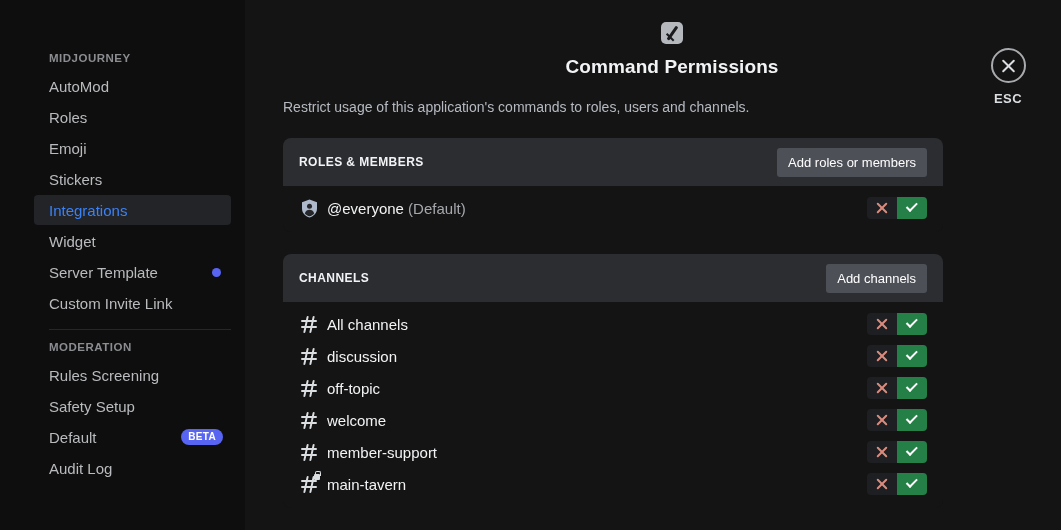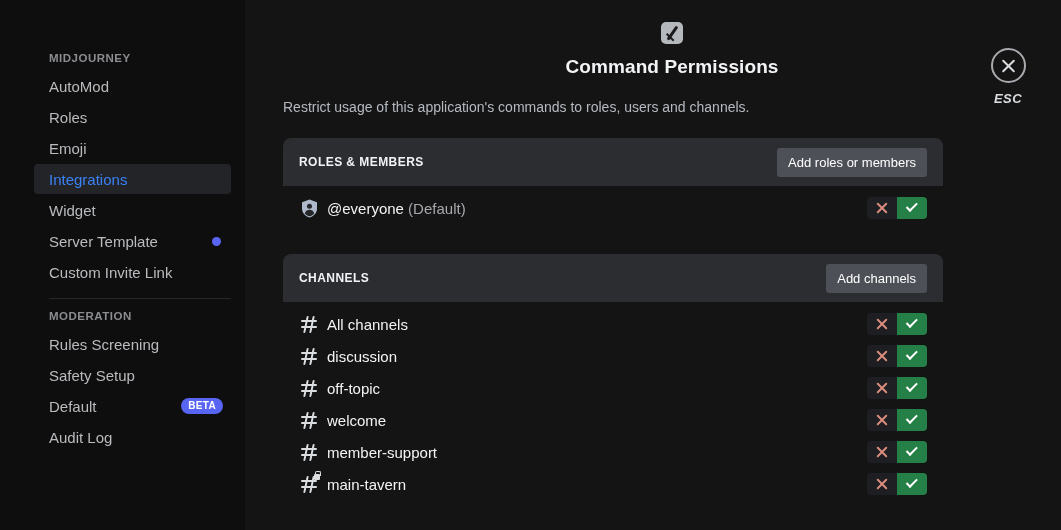--- a/index.html
+++ b/index.html
@@ -160,21 +160,21 @@
   .lock-badge::before {
     content:""; position:absolute; left:1px; top:-3px;
     width:4px; height:4px;
     border:1.2px solid #dbdee1; border-bottom:none;
     border-radius:2px 2px 0 0;
   }
 
   
   .esc {
     position:absolute; right:24px; top:48px;
-    width:58px; text-align:center; cursor:pointer;font-style:italic;
+    width:58px; text-align:center; cursor:pointer;
   }
   .esc-circle {
     width:35px; height:35px; margin:0 auto;
     border:2px solid #a8aaae; border-radius:50%;
     position:relative;
   }
   .esc-circle i {
     position:absolute; left:7px; top:14.5px;
     width:17px; height:2px; background:#dbdee1; border-radius:1px;
   }
@@ -194,20 +194,23 @@
     <div id="sidebar-mount">
         <div class="side-head">MIDJOURNEY</div>
         <div class="side-item">
           <span class="label">AutoMod</span>
         </div>
         <div class="side-item">
           <span class="label">Roles</span>
         </div>
         <div class="side-item">
           <span class="label">Emoji</span>
+        </div>
+        <div class="side-item">
+          <span class="label">Stickers</span>
         </div>
         <div class="side-item active">
           <span class="label">Integrations</span>
         </div>
         <div class="side-item">
           <span class="label">Widget</span>
         </div>
         <div class="side-item">
           <span class="label">Server Template</span>
           <span class="dot-badge"></span>

